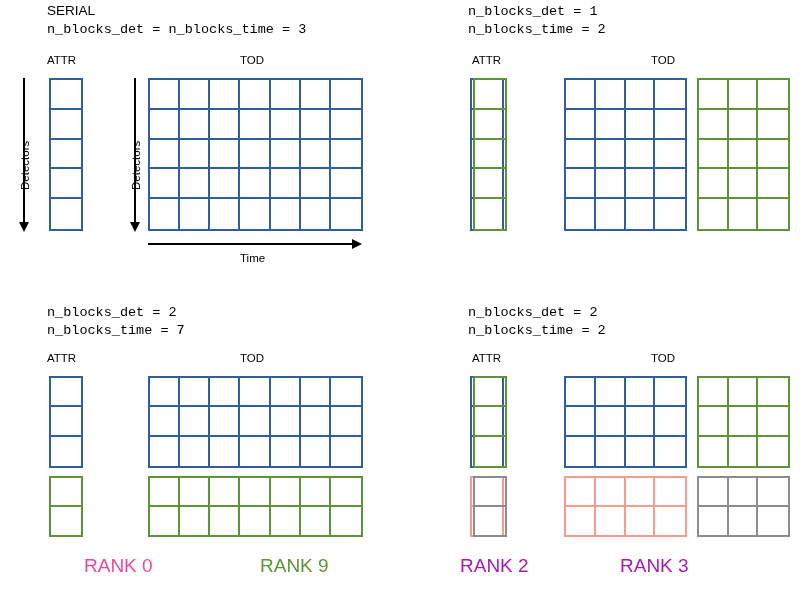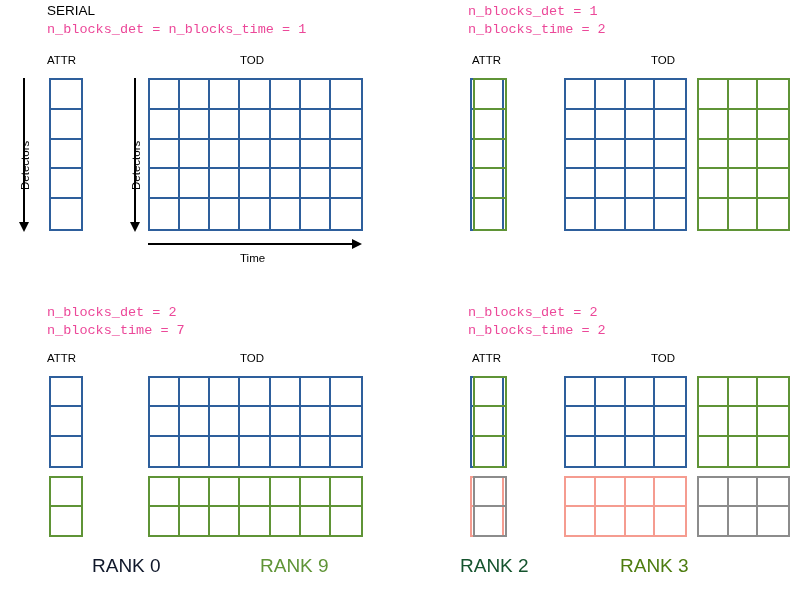--- a/index.html
+++ b/index.html
@@ -25,21 +25,21 @@
     line-height: 17px;
     white-space: pre;
     color: #000;
   }
   .hdr-params {
     position: absolute;
     font-family: "Liberation Mono", monospace;
     font-size: 13.5px;
     line-height: 17px;
     white-space: pre;
-    color: #ec4899;
+    color: #000000;
   }
 
   .axis-label {
     position: absolute;
     font-family: "Liberation Sans", sans-serif;
     font-size: 11.5px;
     color: #000;
     white-space: nowrap;
   }
   .col-label {
@@ -111,21 +111,21 @@
     font-weight: 400;
     white-space: nowrap;
   }
 </style>
 </head>
 <body>
 
 <div class="panel" style="left:0;top:0;width:430px;height:290px;">
 
   <div class="hdr-serial" style="left:47px;top:2px;">SERIAL</div>
-  <div class="hdr-params" style="left:47px;top:21px;">n_blocks_det = n_blocks_time = 1</div>
+  <div class="hdr-params" style="left:47px;top:21px;">n_blocks_det = n_blocks_time = 3</div>
 
   <div class="col-label" style="left:47px;top:54px;">ATTR</div>
   <div class="col-label" style="left:240px;top:54px;">TOD</div>
 
   <div class="varrow" style="left:23px;top:78px;height:145px;"></div>
   <div class="vlabel" style="left:19px;top:190px;">Detectors</div>
 
   <div class="varrow" style="left:134px;top:78px;height:145px;"></div>
   <div class="vlabel" style="left:130px;top:190px;">Detectors</div>
 
@@ -371,17 +371,17 @@
       <div class="cell" style="border-right: 2px solid rgb(140, 140, 140); border-bottom: 2px solid rgb(140, 140, 140);"></div>
       <div class="cell" style="border-right: 2px solid rgb(140, 140, 140); border-bottom: 2px solid rgb(140, 140, 140);"></div>
       <div class="cell" style="border-right: none; border-bottom: 2px solid rgb(140, 140, 140);"></div>
       <div class="cell" style="border-right: 2px solid rgb(140, 140, 140); border-bottom: none;"></div>
       <div class="cell" style="border-right: 2px solid rgb(140, 140, 140); border-bottom: none;"></div>
       <div class="cell" style="border-right: none; border-bottom: none;"></div>
     </div>
 </div>
 
 <div style="position:absolute;left:0;top:555px;width:800px;height:35px;">
-  <div class="legend-item" style="left: 92px; top: 0px; color: #0f172a;">RANK 0</div>
+  <div class="legend-item" style="left: 84px; top: 0px; color: #ec4899;">RANK 0</div>
   <div class="legend-item" style="left: 260px; top: 0px; color: rgb(95, 148, 54);">RANK 9</div>
-  <div class="legend-item" style="left: 460px; top: 0px; color: #14532d;">RANK 2</div>
-  <div class="legend-item" style="left: 620px; top: 0px; color: #4d7c0f;">RANK 3</div>
+  <div class="legend-item" style="left: 460px; top: 0px; color: #a21caf;">RANK 2</div>
+  <div class="legend-item" style="left: 620px; top: 0px; color: #a21caf;">RANK 3</div>
 </div>
 
 </body></html>

